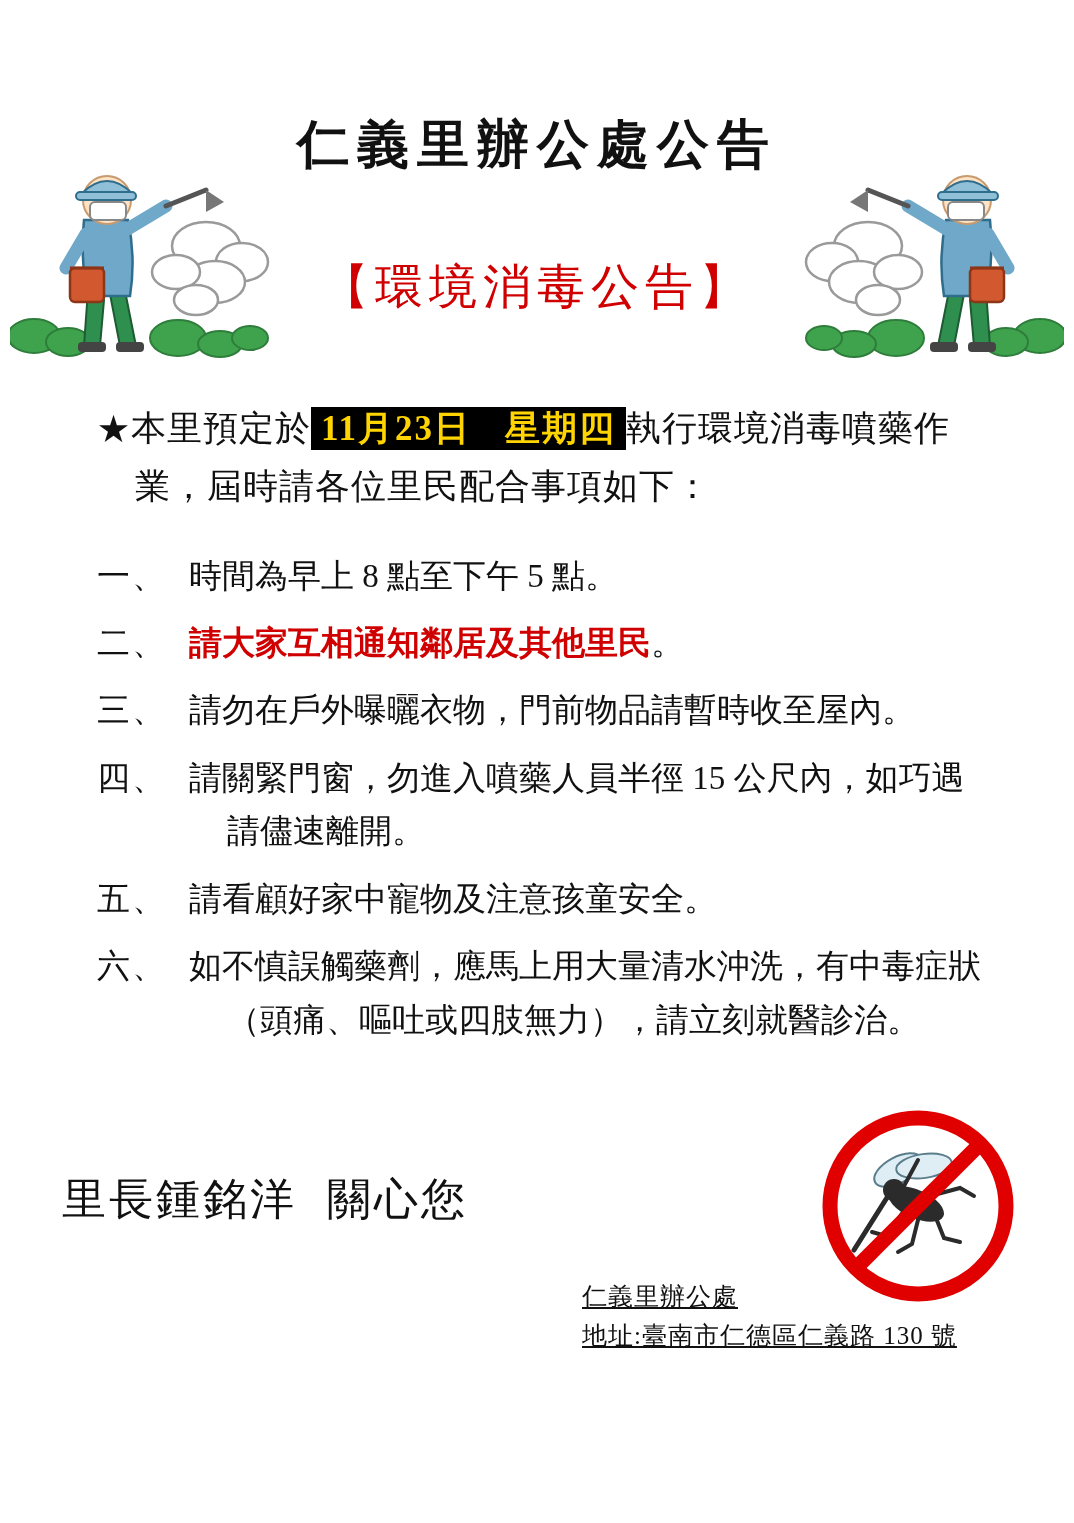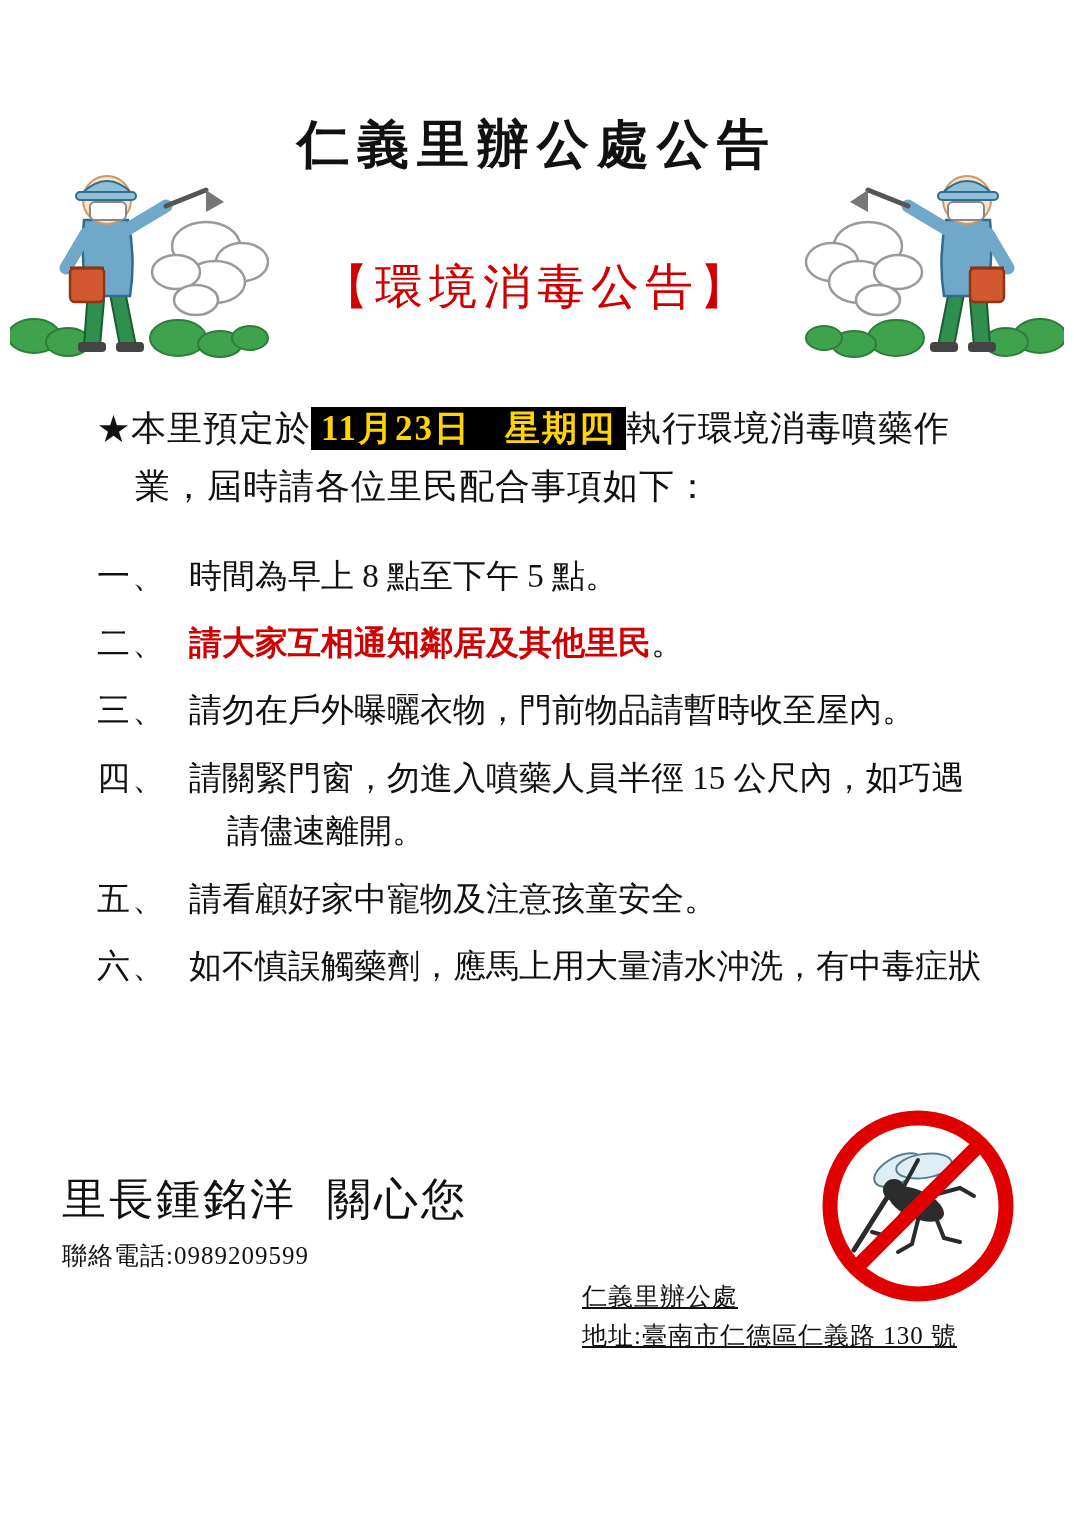--- a/index.html
+++ b/index.html
@@ -255,30 +255,29 @@
     <li>
       <span class="num">四、</span>
       <span class="txt"><span>請關緊門窗，勿進入噴藥人員半徑 15 公尺內，如巧遇</span><span class="cont">請儘速離開。</span></span>
     </li>
     <li>
       <span class="num">五、</span>
       <span class="txt">請看顧好家中寵物及注意孩童安全。</span>
     </li>
     <li>
       <span class="num">六、</span>
-      <span class="txt"><span>如不慎誤觸藥劑，應馬上用大量清水沖洗，有中毒症狀</span></span>
+      <span class="txt"><span>如不慎誤觸藥劑，應馬上用大量清水沖洗，有中毒症狀</span><span class="cont">（頭痛、嘔吐或四肢無力），請立刻就醫診治。</span></span>
     </li>
   </ol>
 </div>
 
 <div class="footer">
   <div class="chief">
     <span>里長鍾銘洋</span><span class="gap"></span><span>關心您</span>
   </div>
-  <div class="phone">聯絡電話:0989209599</div>
 
   <div class="office">
     <div>仁義里辦公處</div>
     <div>地址:臺南市仁德區仁義路 130 號</div>
   </div>
 </div>
 
 <div class="no-mosquito">
   <svg viewBox="0 0 196 196" width="196" height="196" aria-hidden="true">
 

